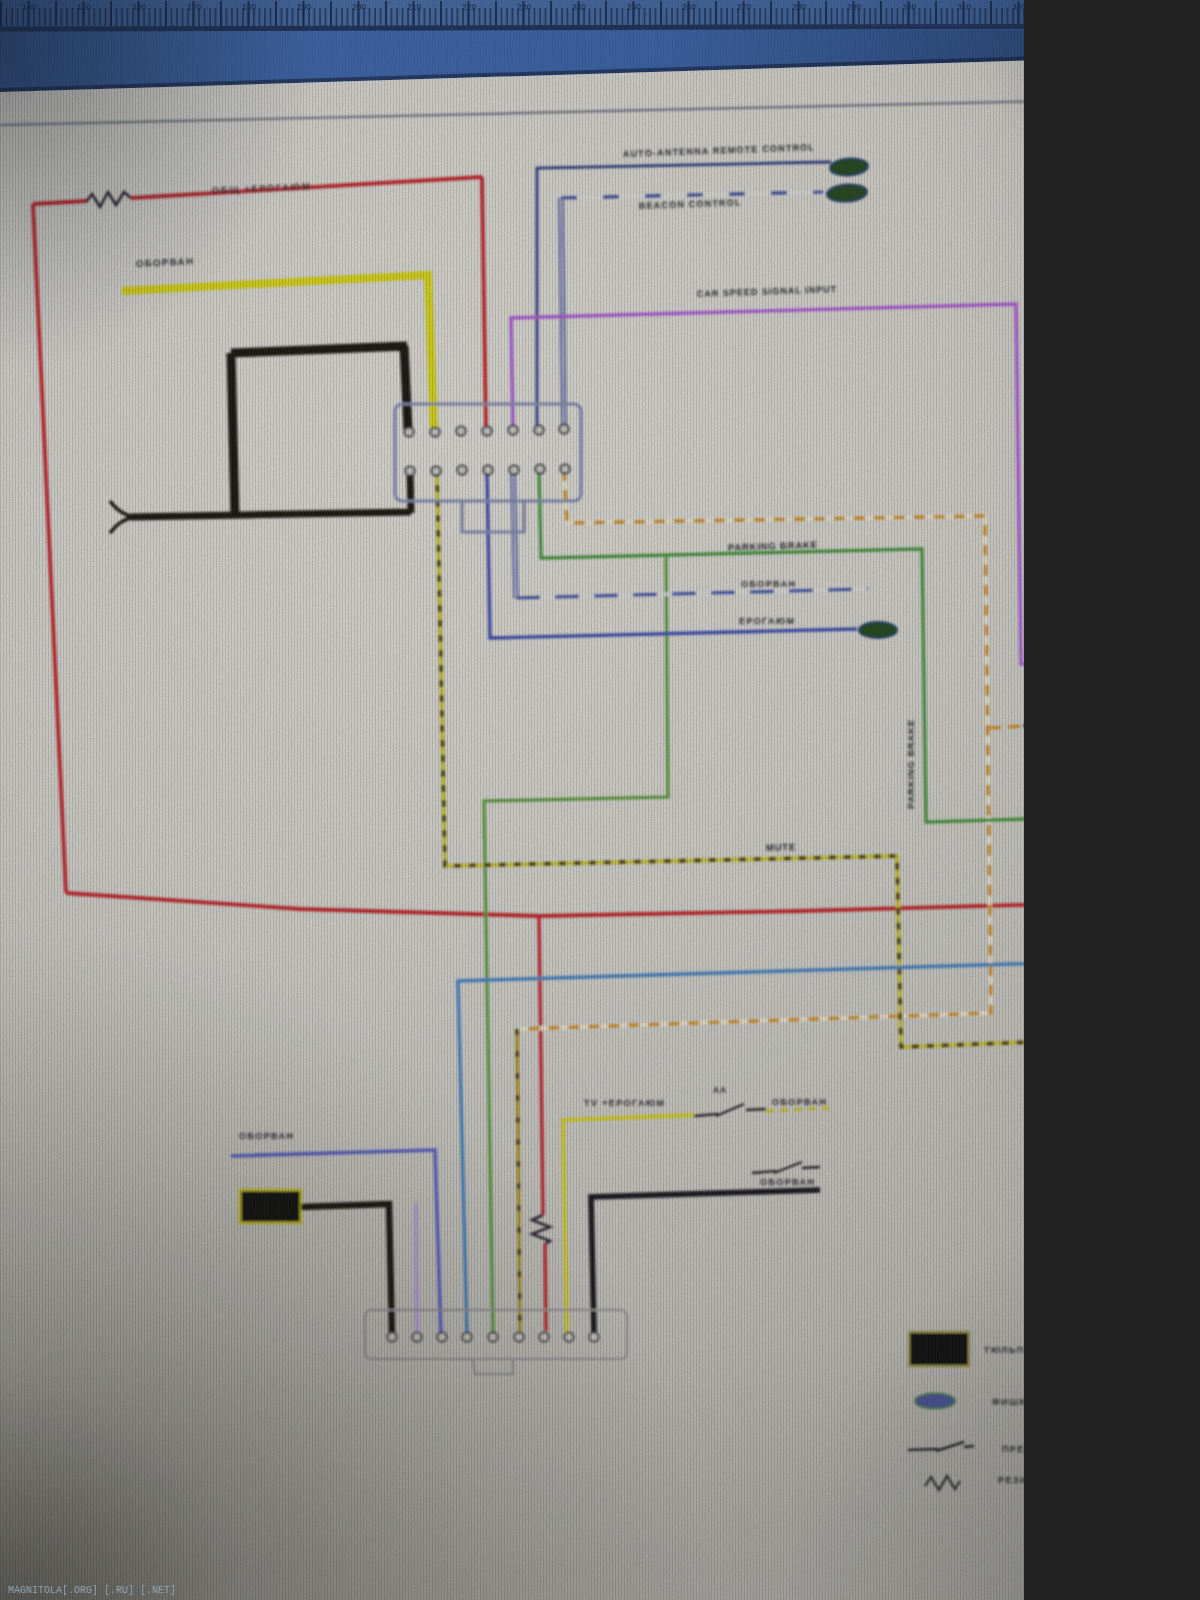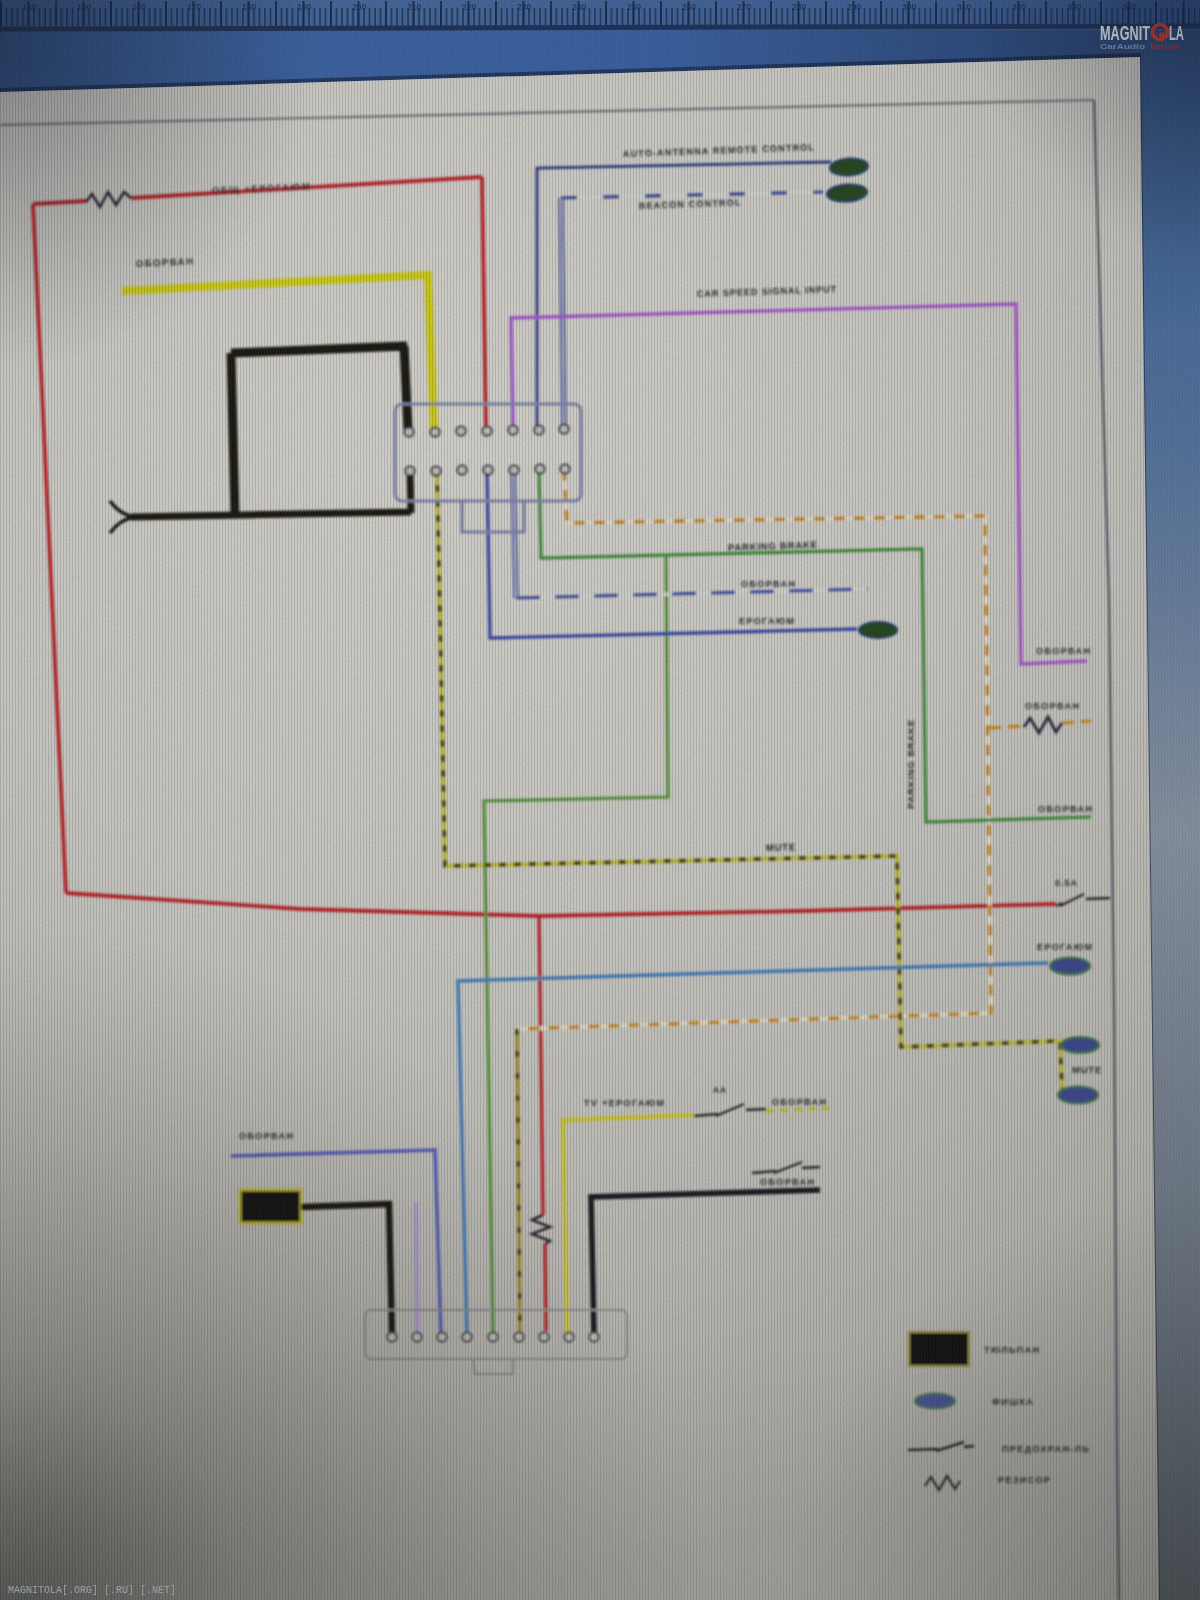--- a/index.html
+++ b/index.html
@@ -1,16 +1,16 @@
 <!DOCTYPE html>
 <html><head>
 <meta charset="utf-8">
 <style>
 html,body{margin:0;padding:0;background:#222;}
-#scene{position:relative;width:1200px;height:1600px;overflow:hidden;font-family:"Liberation Sans",sans-serif;}
+#scene{position:relative;width:1024px;height:1600px;overflow:hidden;font-family:"Liberation Sans",sans-serif;}
 </style>
 </head>
 <body>
 <div id="scene">
 <svg width="1200" height="1600" viewBox="0 0 1200 1600">
 <defs>
   <filter id="soft" x="-5%" y="-5%" width="110%" height="110%">
     <feGaussianBlur stdDeviation="1.0"></feGaussianBlur>
   </filter>
   <filter id="soft2" x="-5%" y="-5%" width="110%" height="110%">

